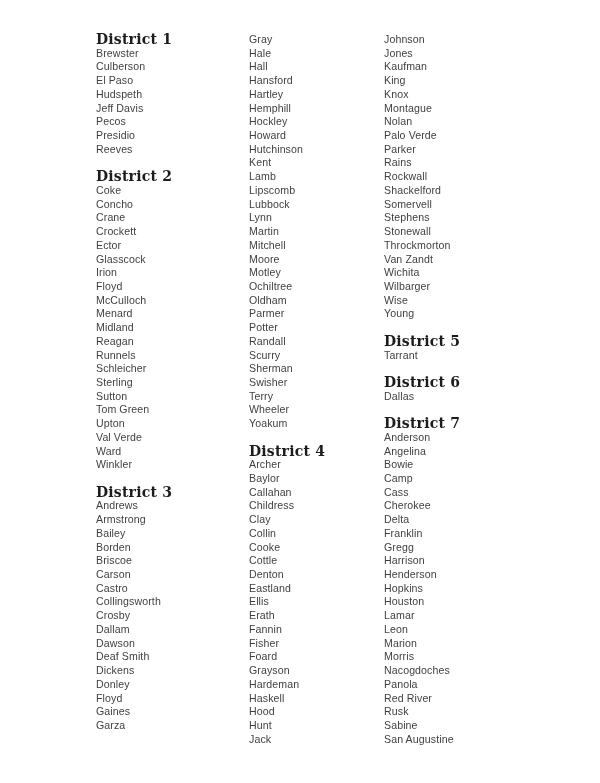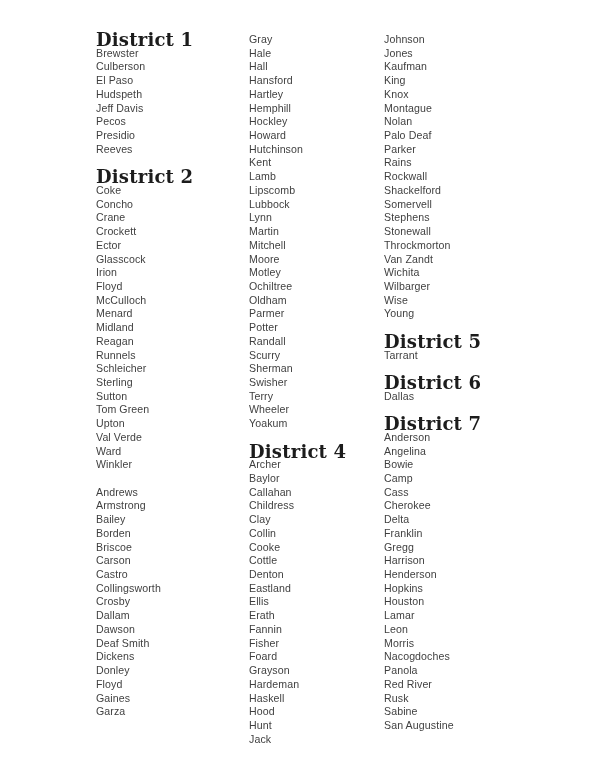--- a/index.html
+++ b/index.html
@@ -29,21 +29,21 @@
     white-space: nowrap;
   }
   .county {
     font-family: "Liberation Sans", sans-serif;
     font-size: 10.6px;
     color: #3f3f3f;
     letter-spacing: 0.1px;
   }
   .heading {
     font-family: "DejaVu Serif", "Liberation Serif", serif;
-    font-size: 18px;
+    font-size: 14px;
     font-weight: bold;
     color: #1c1c1c;
     letter-spacing: 0.2px;
   }
   .blank {  }
 </style>
 </head>
 <body>
 
 <div class="page">
@@ -74,20 +74,21 @@
       <div class="line county">Runnels</div>
       <div class="line county">Schleicher</div>
       <div class="line county">Sterling</div>
       <div class="line county">Sutton</div>
       <div class="line county">Tom Green</div>
       <div class="line county">Upton</div>
       <div class="line county">Val Verde</div>
       <div class="line county">Ward</div>
       <div class="line county">Winkler</div>
       <div class="line blank"></div>
+      <div class="line heading">District 3</div>
       <div class="line county">Andrews</div>
       <div class="line county">Armstrong</div>
       <div class="line county">Bailey</div>
       <div class="line county">Borden</div>
       <div class="line county">Briscoe</div>
       <div class="line county">Carson</div>
       <div class="line county">Castro</div>
       <div class="line county">Collingsworth</div>
       <div class="line county">Crosby</div>
       <div class="line county">Dallam</div>
@@ -154,21 +155,21 @@
       <div class="line county">Jack</div>
     </div>
   <div class="col col-3">
       <div class="line county">Johnson</div>
       <div class="line county">Jones</div>
       <div class="line county">Kaufman</div>
       <div class="line county">King</div>
       <div class="line county">Knox</div>
       <div class="line county">Montague</div>
       <div class="line county">Nolan</div>
-      <div class="line county">Palo Deaf</div>
+      <div class="line county">Palo Verde</div>
       <div class="line county">Parker</div>
       <div class="line county">Rains</div>
       <div class="line county">Rockwall</div>
       <div class="line county">Shackelford</div>
       <div class="line county">Somervell</div>
       <div class="line county">Stephens</div>
       <div class="line county">Stonewall</div>
       <div class="line county">Throckmorton</div>
       <div class="line county">Van Zandt</div>
       <div class="line county">Wichita</div>
@@ -191,20 +192,21 @@
       <div class="line county">Cherokee</div>
       <div class="line county">Delta</div>
       <div class="line county">Franklin</div>
       <div class="line county">Gregg</div>
       <div class="line county">Harrison</div>
       <div class="line county">Henderson</div>
       <div class="line county">Hopkins</div>
       <div class="line county">Houston</div>
       <div class="line county">Lamar</div>
       <div class="line county">Leon</div>
+      <div class="line county">Marion</div>
       <div class="line county">Morris</div>
       <div class="line county">Nacogdoches</div>
       <div class="line county">Panola</div>
       <div class="line county">Red River</div>
       <div class="line county">Rusk</div>
       <div class="line county">Sabine</div>
       <div class="line county">San Augustine</div>
     </div>
 </div>
 

